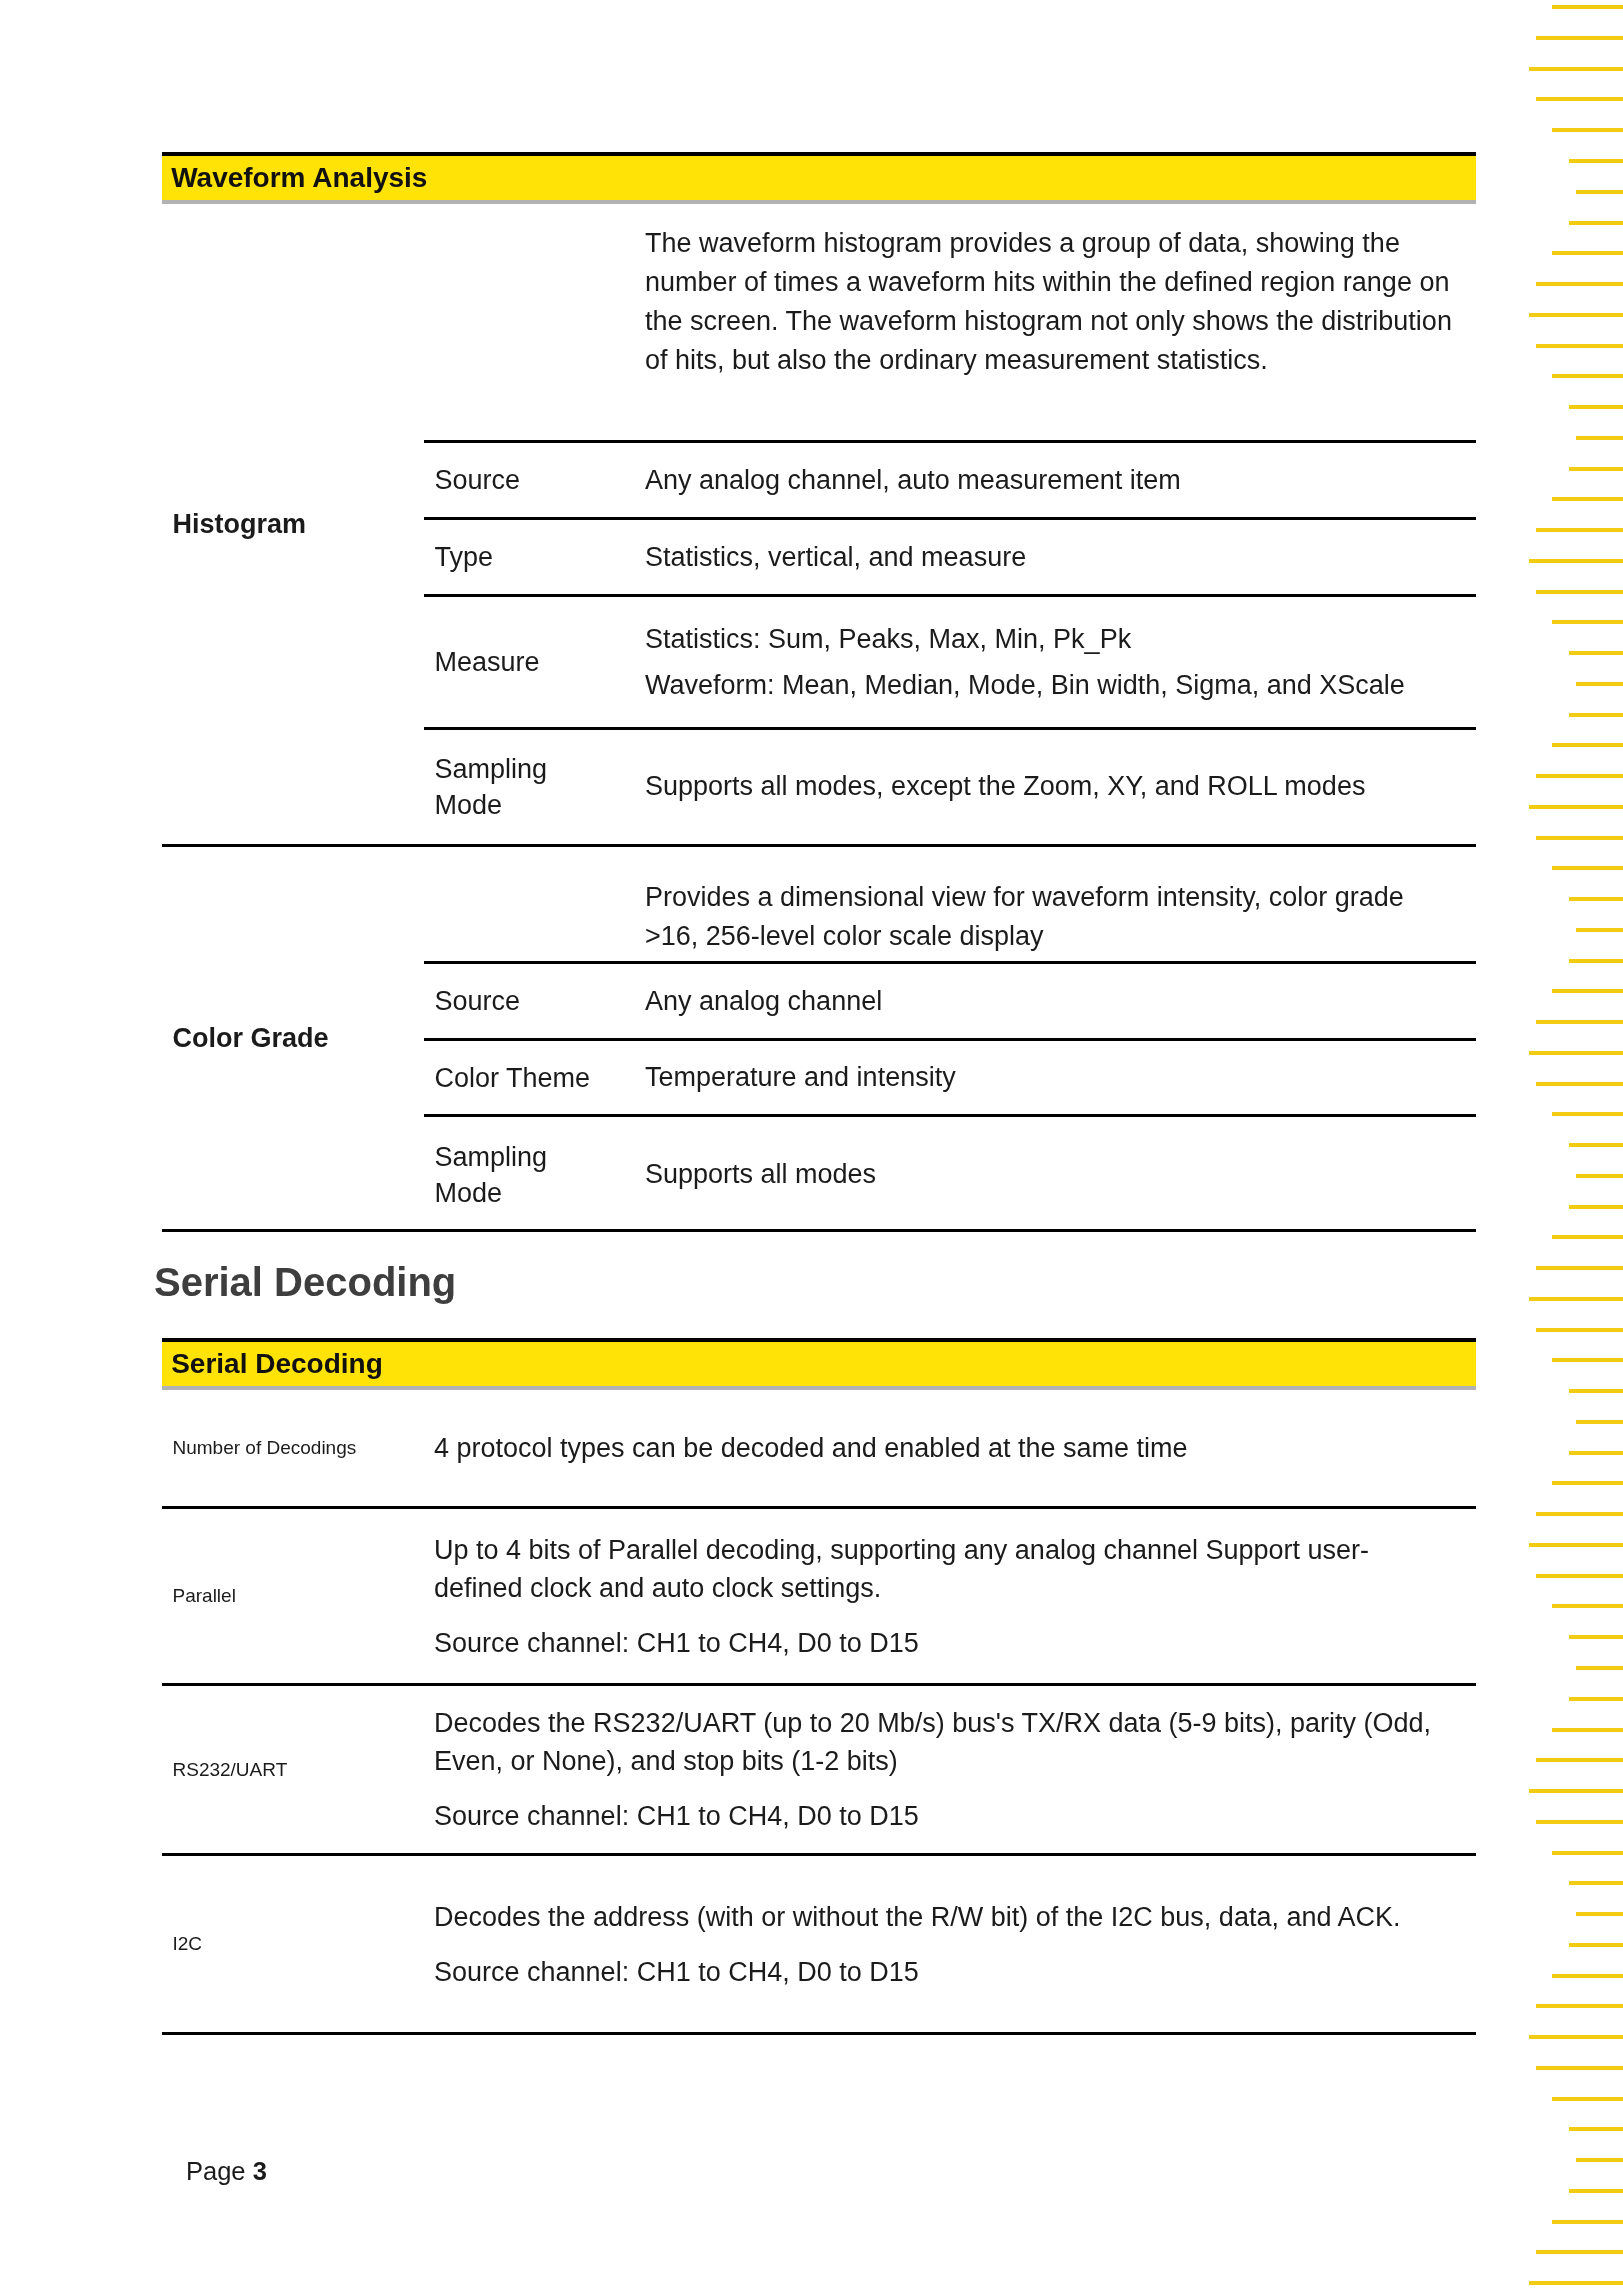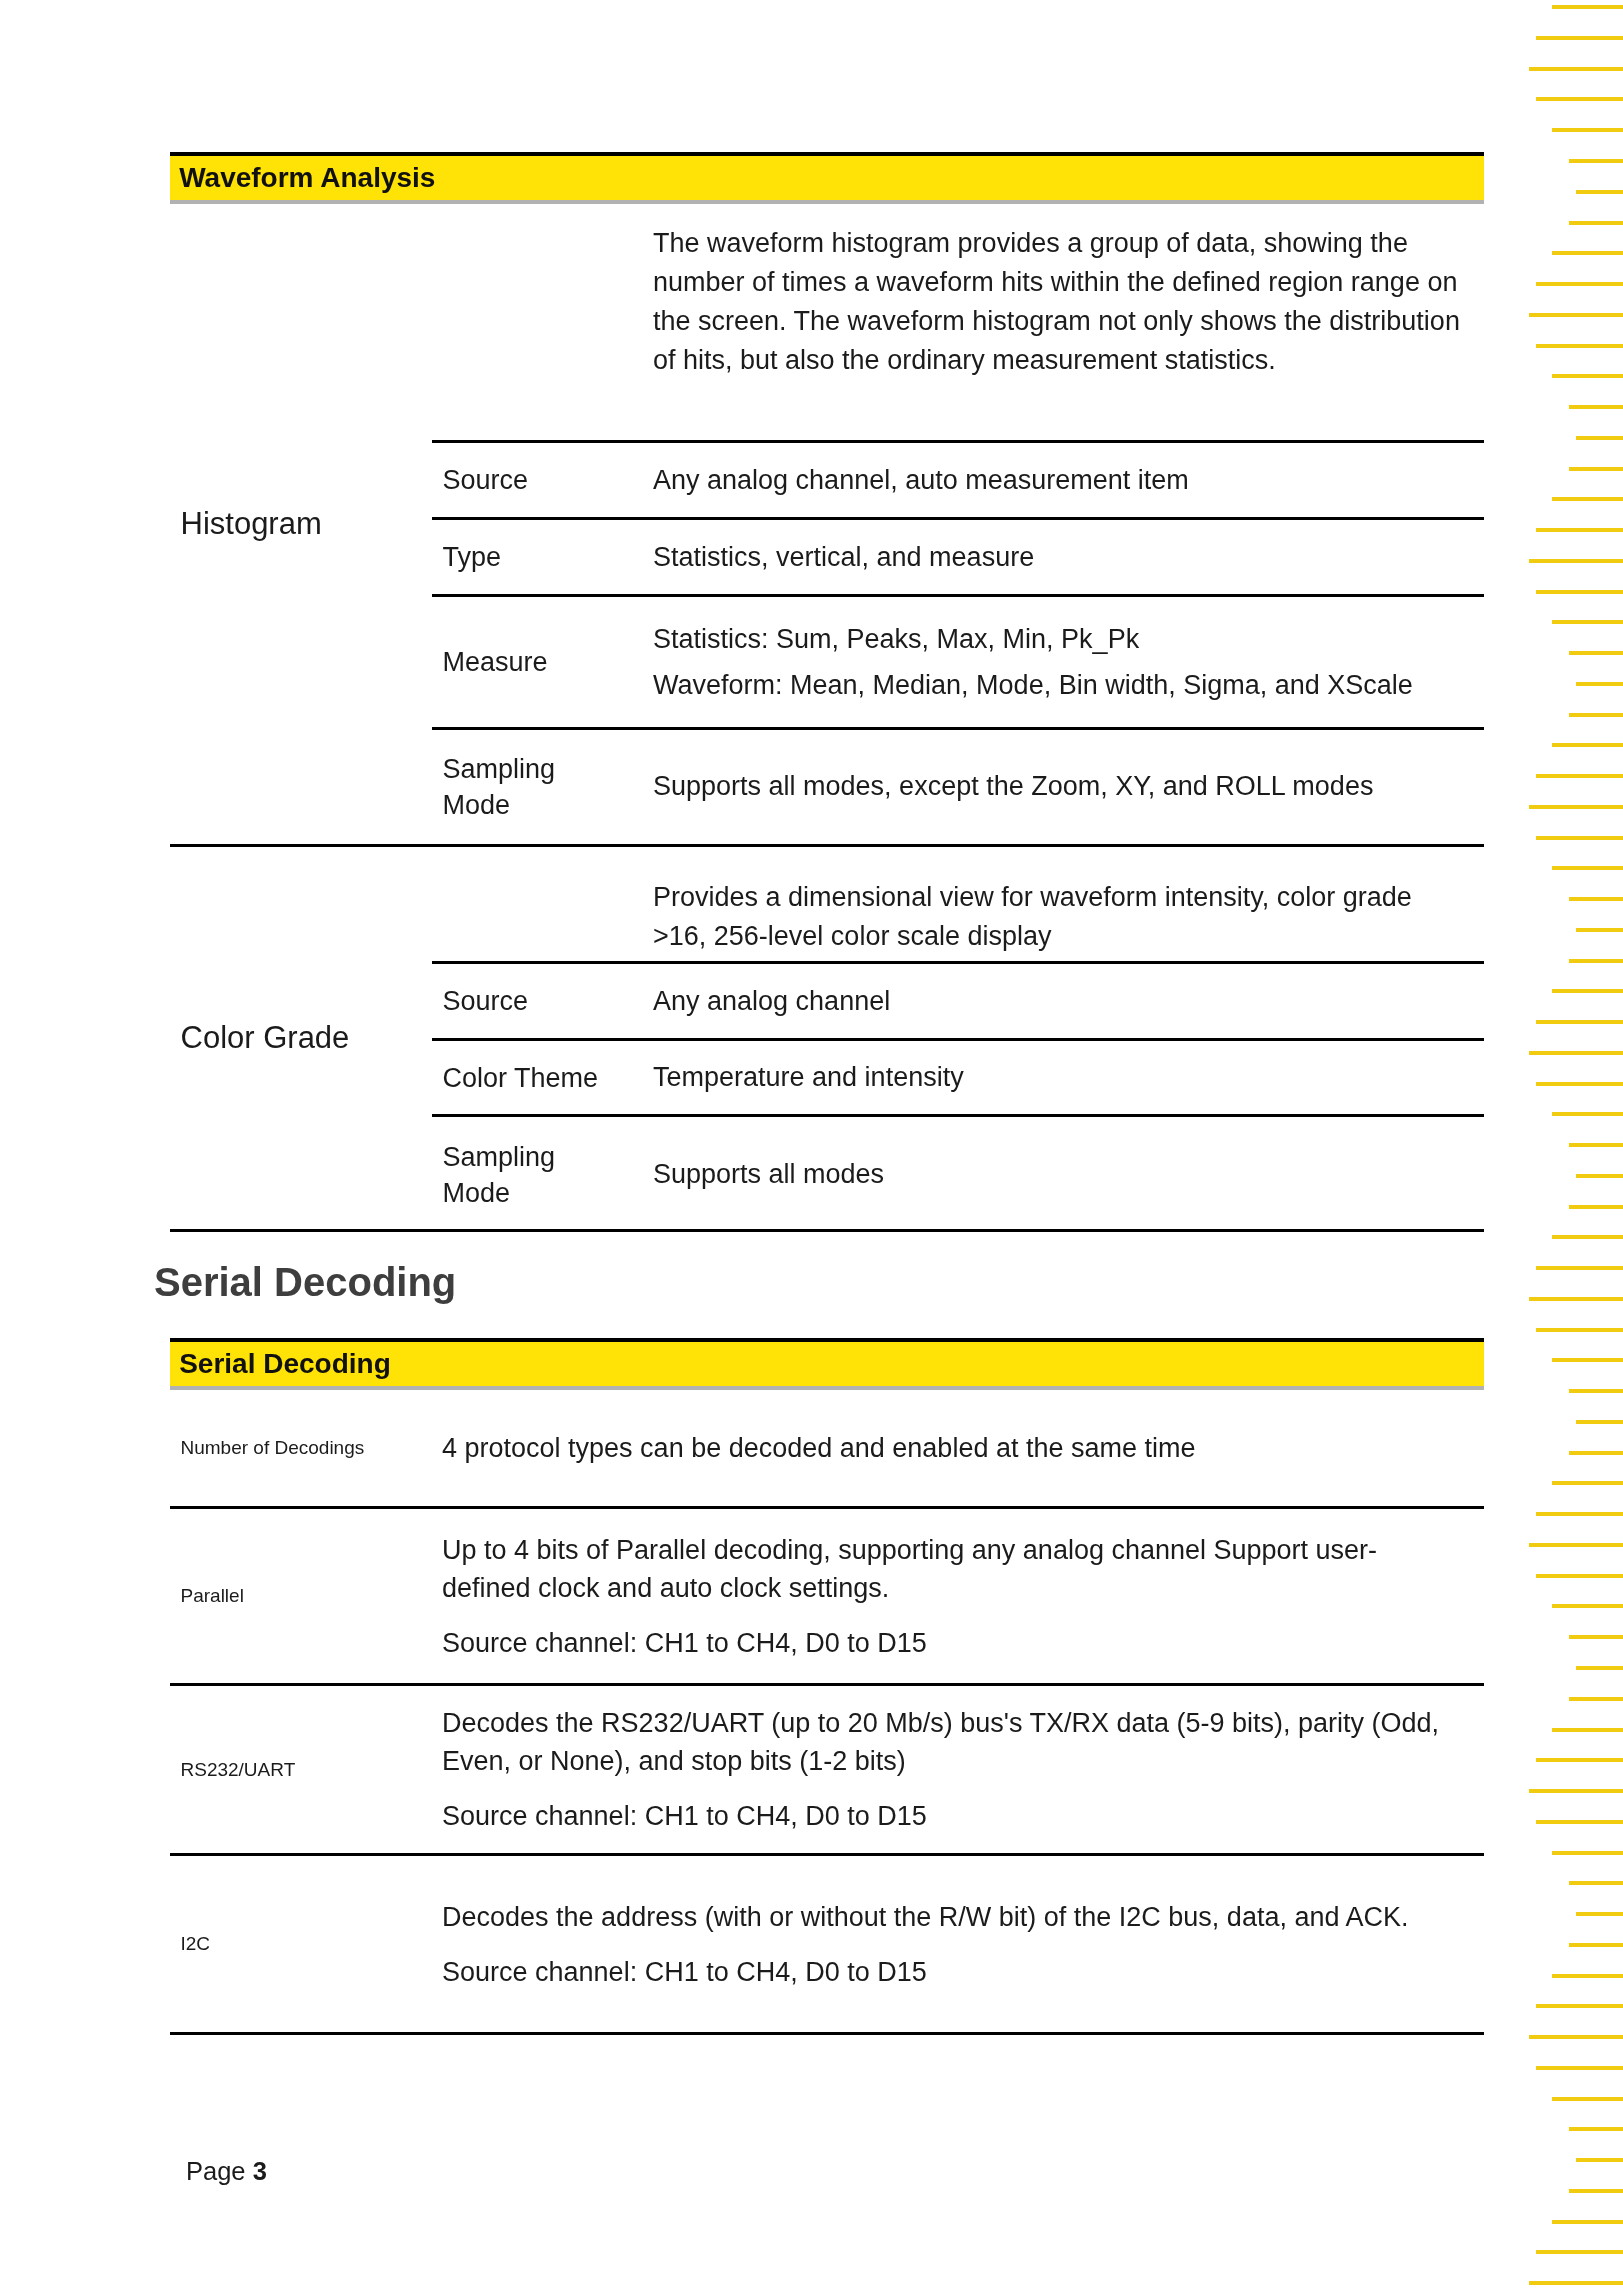--- a/index.html
+++ b/index.html
@@ -5,27 +5,27 @@
   html,body{margin:0;padding:0;}
   body{
     width:1623px;height:2295px;position:relative;background:#ffffff;
     font-family:"Liberation Sans", sans-serif;color:#1b1b1b;overflow:hidden;
     -webkit-font-smoothing:antialiased;
   }
   
   .dash-col{position:absolute;top:0;right:0;width:105px;height:2295px;}
   .dash{position:absolute;right:0;height:3.9px;background:#F0CB10;}
   
-  .doc-table{position:absolute;left:170px;width:1314px;box-sizing:border-box;}
+  .doc-table{position:absolute;left:162px;width:1314px;box-sizing:border-box;}
   .hdr-border{height:3.9px;background:#000000;}
   .hdr-bar{height:44px;background:#FFE206;display:flex;align-items:center;padding-left:9.2px;box-sizing:border-box;}
   .hdr-bar span{font-size:28px;font-weight:700;color:#111;}
   .hdr-gray{height:4.6px;background:#b2b2b2;}
   .section{display:flex;box-sizing:border-box;}
-  .sec-label{width:262px;box-sizing:border-box;display:flex;align-items:center;padding-left:10.5px;font-size:31px;}
+  .sec-label{width:262px;box-sizing:border-box;display:flex;align-items:center;padding-left:10.5px;font-size:27px;font-weight:bold;}
   .sec-inner{flex:1;box-sizing:border-box;}
   .intro-row{box-sizing:border-box;padding:19.6px 19.6px 0 221px;font-size:27px;line-height:39px;}
   .sub{display:flex;box-sizing:border-box;border-top:3.9px solid #000;}
   .sub-label{width:221px;box-sizing:border-box;display:flex;align-items:center;padding-left:10.5px;padding-right:26px;font-size:27px;line-height:36px;}
   .sub-val{flex:1;box-sizing:border-box;display:flex;flex-direction:column;justify-content:center;gap:13px;padding-right:19.6px;font-size:27px;line-height:33px;}
   .sec-2{border-top:3.9px solid #000;}
   .t-bottom{border-bottom:3.9px solid #000;}
   
   .s-row{display:flex;box-sizing:border-box;}
   .s-row + .s-row{border-top:3.9px solid #000;}

